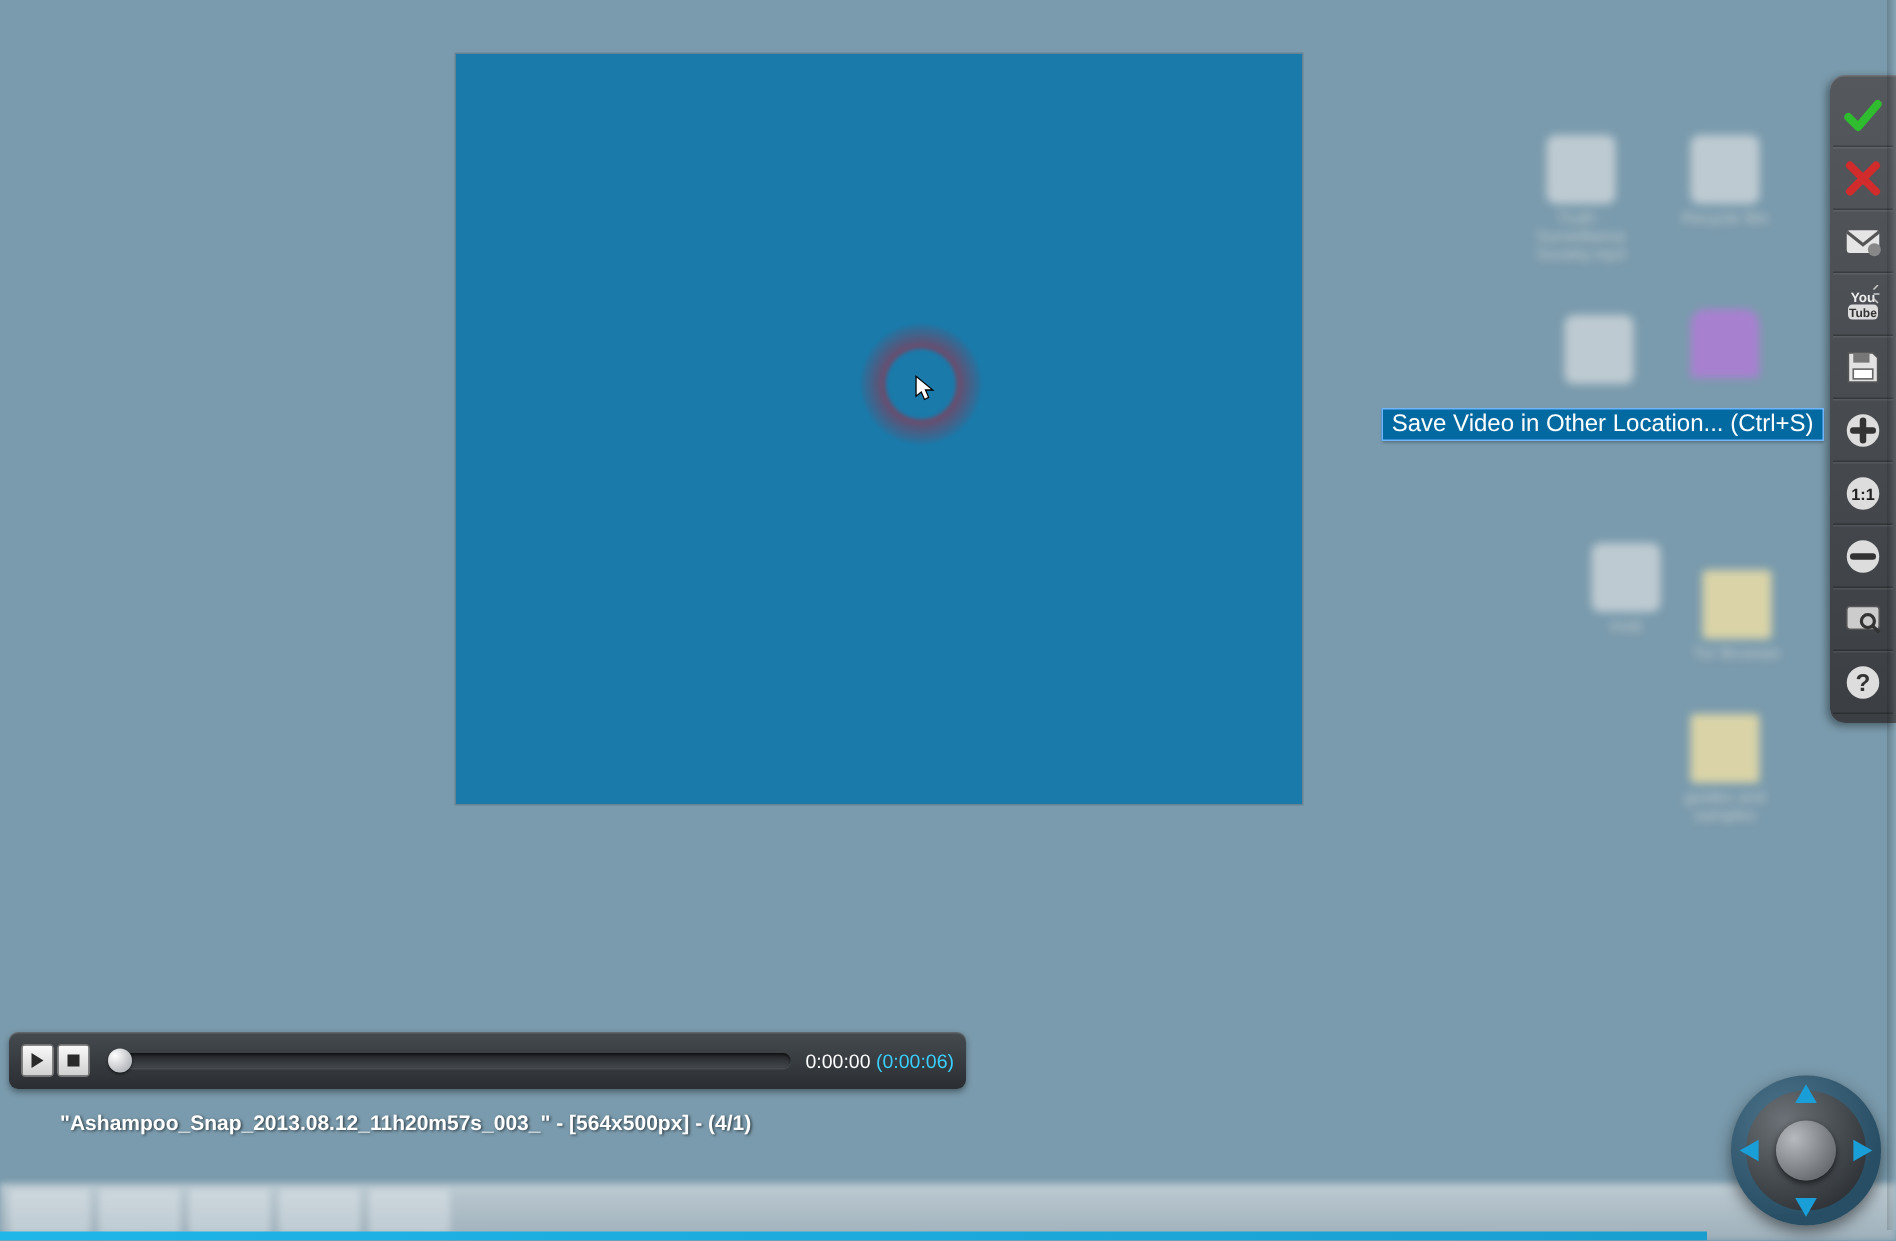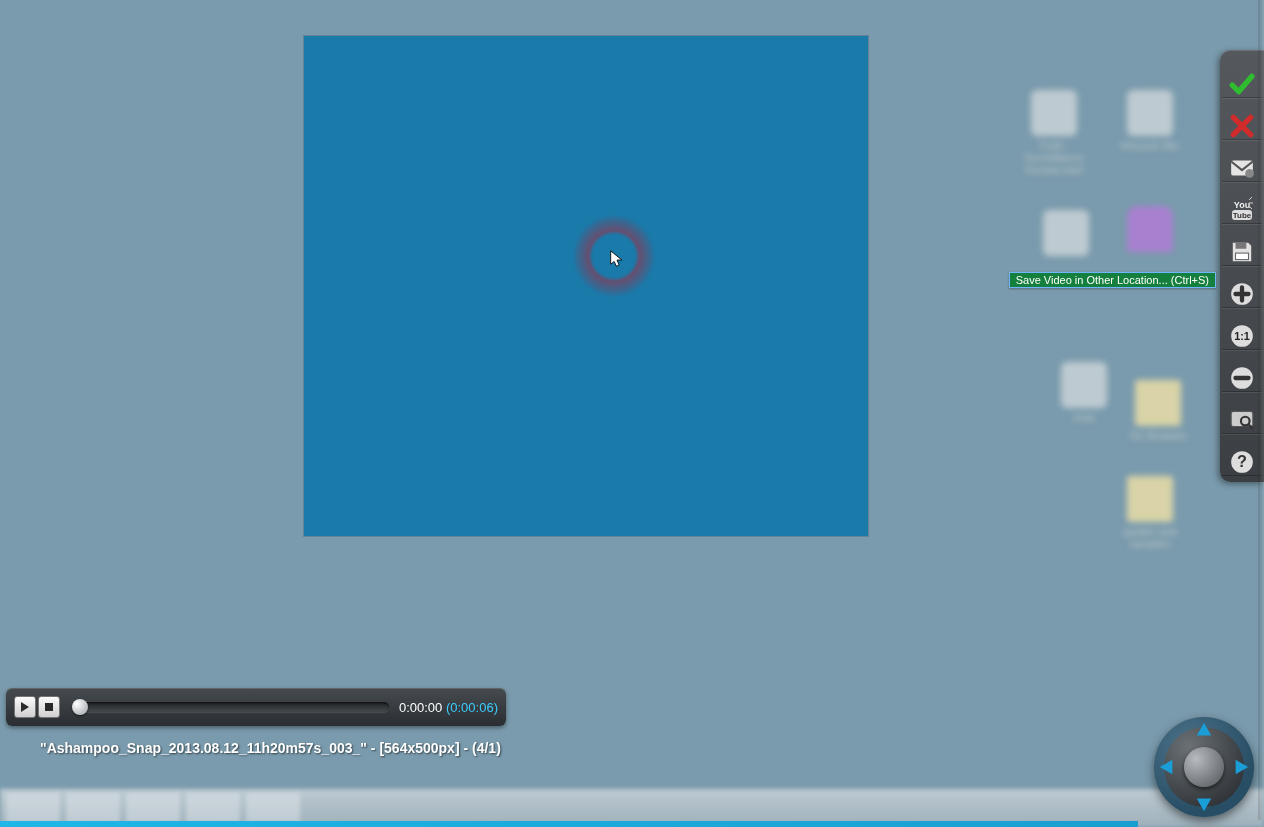--- a/index.html
+++ b/index.html
@@ -59,21 +59,21 @@
   .capture .cursor {
     position: absolute;
     left: 306px; top: 214px;
     width: 14px; height: 20px;
   }
 
   
   .playbar {
     position: absolute;
     left: 6px; top: 688px;
-    width: 500px; height: 38px;
+    width: 638px; height: 38px;
     background: linear-gradient(#464b50, #2a2e32);
     border-radius: 6px;
     display: flex;
     align-items: center;
     padding: 0 8px;
     box-shadow: 0 2px 4px rgba(0,0,0,.4), inset 0 1px 0 rgba(255,255,255,.15);
   }
   .pb-btn {
     width: 22px; height: 22px;
     background: linear-gradient(#fafafa,#d0d0d0);
@@ -120,36 +120,36 @@
     right: 0; top: 50px;
     width: 44px;
     background: linear-gradient(#55595e,#3b3f43);
     border-radius: 10px 0 0 10px;
     padding: 6px 0;
     box-shadow: -2px 2px 6px rgba(0,0,0,.4), inset 0 1px 0 rgba(255,255,255,.15);
   }
   .rbtn {
     width: 40px; height: 42px;
     margin: 0 auto;
-    display: flex; align-items: flex-end; justify-content: center;
+    display: flex; align-items: center; justify-content: center;
     border-top: 1px solid rgba(255,255,255,.08);
     border-bottom: 1px solid rgba(0,0,0,.25);
     cursor: pointer;
   }
   .rbtn:first-child { border-top: none; }
   .rbtn svg { width: 26px; height: 26px; }
 
   
   .tooltip {
     position: absolute;
     right: 48px; top: 272px;
-    background: #15803d;
+    background: #0369a1;
     border: 1px solid #6fb6ff;
     color: #fff;
-    font-size: 11px;
+    font-size: 16px;
     padding: 1px 6px;
     white-space: nowrap;
     box-shadow: 0 1px 2px rgba(0,0,0,.3);
   }
 
   
   .taskbar {
     position: absolute;
     left: 0; bottom: 0;
     width: 1264px; height: 38px;

